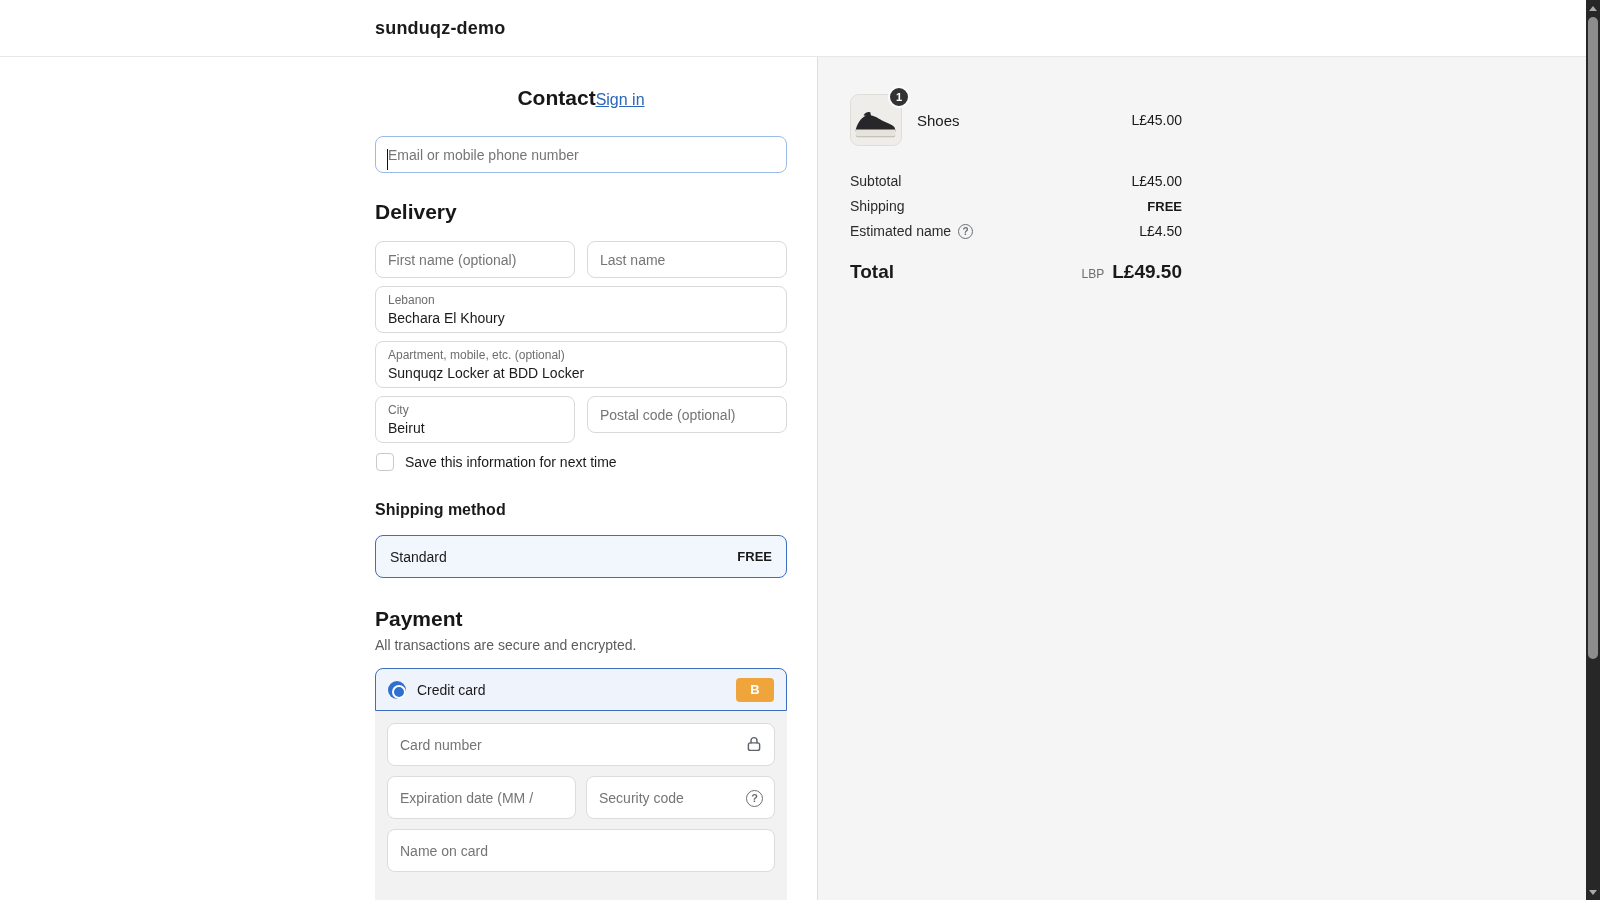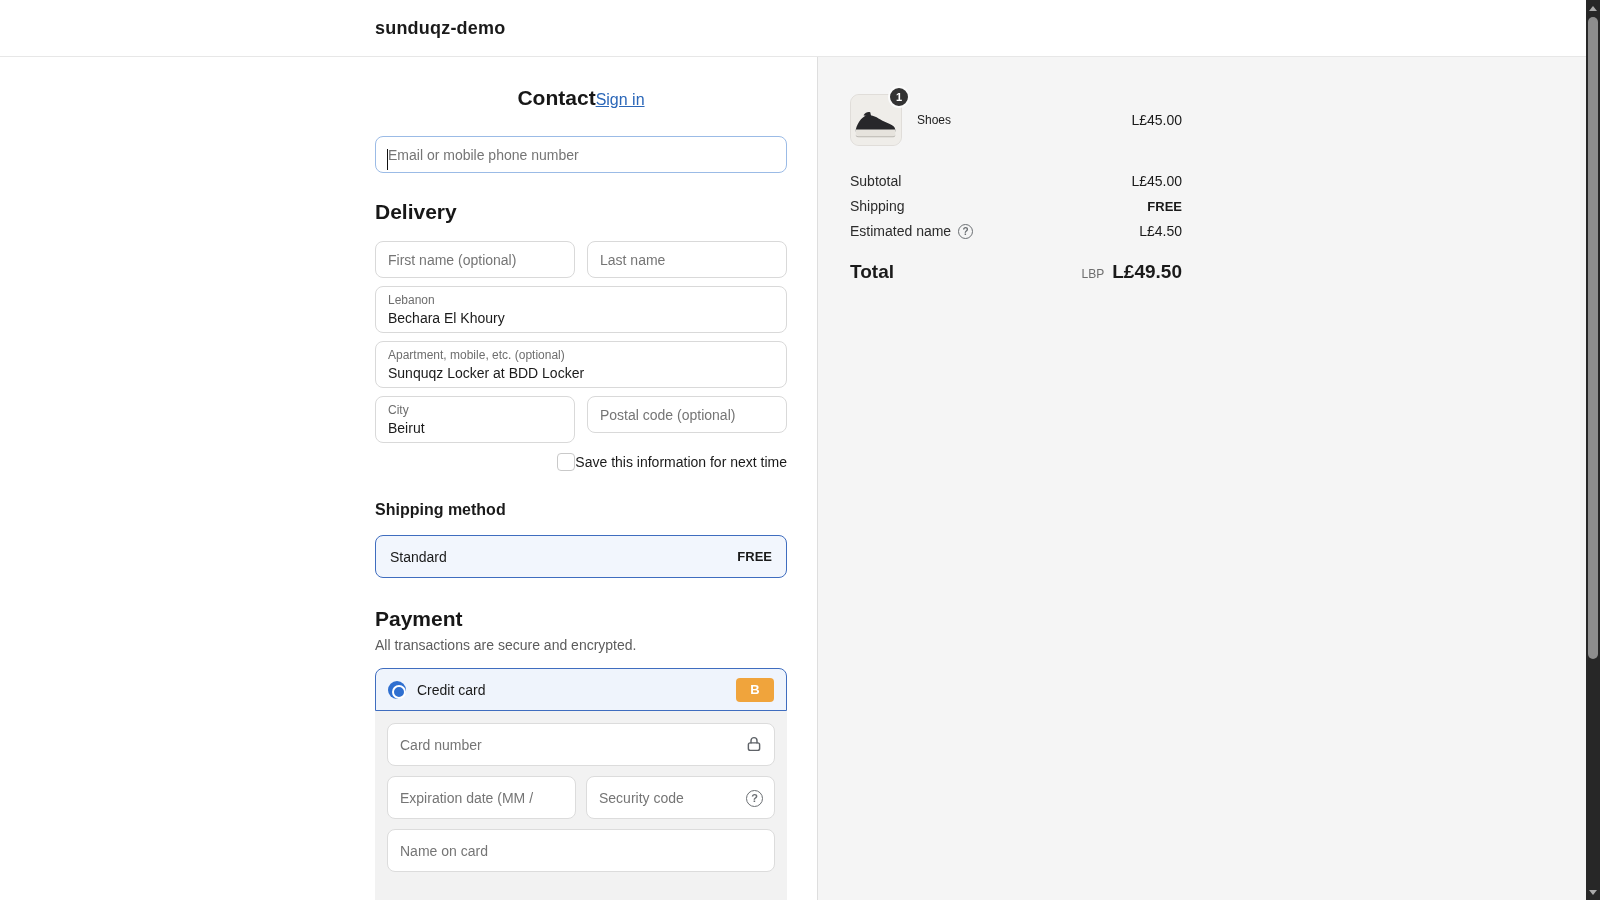--- a/index.html
+++ b/index.html
@@ -39,21 +39,21 @@
   .ffield { position:relative; height:47px; border:1px solid #d9d9d9; border-radius:8px;
             background:#fff; padding:6px 12px 0; }
   .flabel { display:block; font-size:12px; color:#6e6e6e; line-height:15px; }
   .fvalue { display:block; width:92%; border:none; outline:none; background:transparent;
             font-family:inherit; font-size:14px; color:#1a1a1a; line-height:20px; padding:0; }
   .chevron { position:absolute; right:13px; top:18px; }
 
   .mb8 { margin-bottom:8px; }
 
   
-  .chk-row { display:flex; align-items:center; margin:10px 0 0 1px;justify-content:flex-end; }
+  .chk-row { display:flex; align-items:center; gap:11px; margin:10px 0 0 1px; }
   .chk-box { width:18px; height:18px; border:1px solid #c9c9c9; border-radius:4px; background:#fff; flex:none; cursor:pointer; }
   .chk-label { font-size:14px; color:#1a1a1a; }
 
   
   h3.sub { font-size:16px; font-weight:bold; margin:30px 0 16px; }
   .ship-box { height:43px; border:1.5px solid #3f6dbf; border-radius:8px; background:#f2f6fd;
               display:flex; align-items:center; justify-content:space-between; padding:0 14px; cursor:pointer; }
   .ship-name { font-size:14px; }
   .ship-price { font-size:13px; font-weight:bold; }
 
@@ -82,21 +82,21 @@
 
   
   .summary-col { width:332px; padding-top:37px; margin-left:32px; }
   .item-row { display:flex; align-items:center; }
   .thumb { position:relative; width:52px; height:52px; border-radius:9px; background:#efede9;
            border:1px solid #e0ddd9; flex:none; }
   .thumb svg { position:absolute; left:0; top:0; border-radius:8px; }
   .qty-badge { position:absolute; top:-9px; right:-9px; min-width:22px; height:22px; border-radius:11px;
                background:#333; border:2px solid #fbfbfb; color:#fff; font-size:11px; font-weight:bold;
                display:flex; align-items:center; justify-content:center; }
-  .item-name { margin-left:15px; font-size:12px; flex:1; }
+  .item-name { margin-left:15px; font-size:15px; flex:1; }
   .item-price { font-size:14px; }
 
   .totals { margin-top:27px; }
   .t-row { display:flex; justify-content:space-between; align-items:center; margin-bottom:9px; }
   .t-label { font-size:14px; color:#2b2b2b; display:flex; align-items:center; gap:7px; }
   .t-label .help-circle { width:15px; height:15px; border-width:1.2px; font-size:10px; }
   .t-value { font-size:14px; font-weight:500; }
   .t-value.free { font-weight:bold; font-size:13px; }
 
   .total-row { display:flex; justify-content:space-between; align-items:baseline; margin-top:22px; }

